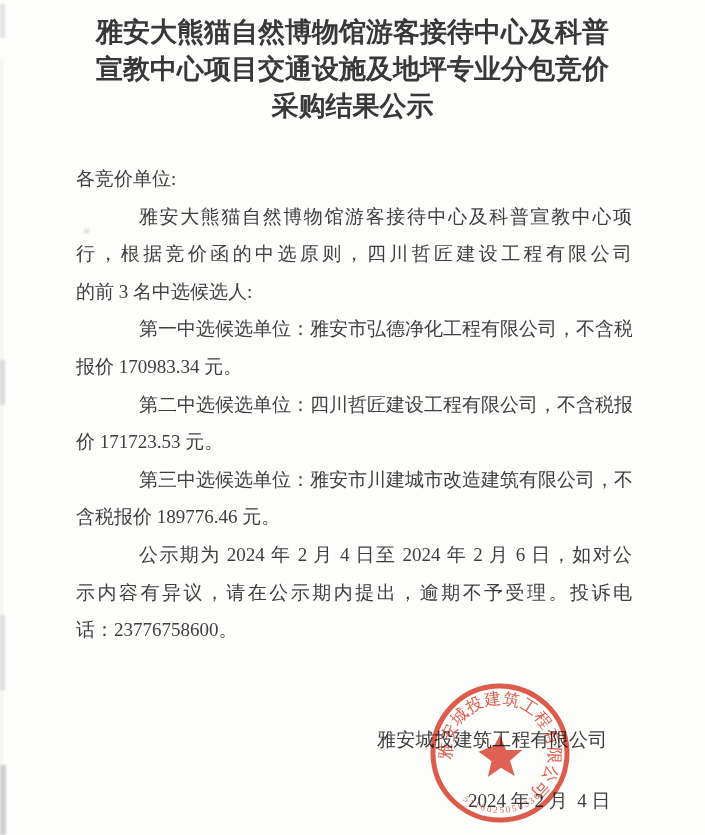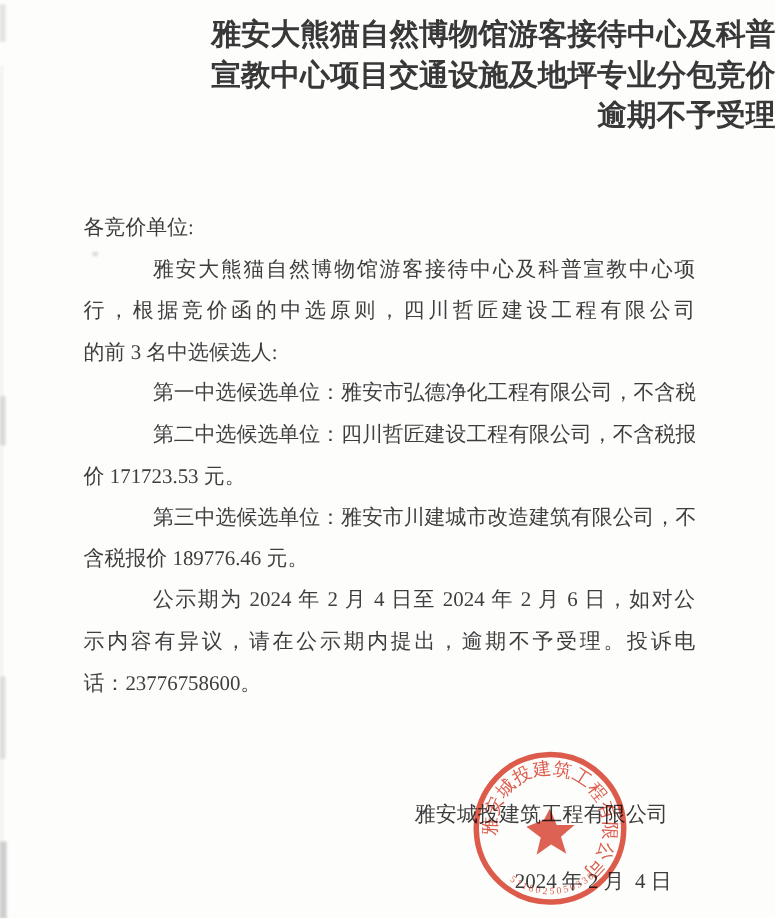--- a/index.html
+++ b/index.html
@@ -7,33 +7,32 @@
     position:relative;
     width:705px;height:835px;
     background:#fdfdfc;
     overflow:hidden;
     font-family:"Liberation Serif","DejaVu Serif",serif;
     color:#3e3e3e;
   }
   
   .title{
     position:absolute;left:0;top:13px;width:705px;
-    text-align:right;
+    text-align:center;
     font-family:"DejaVu Sans","Liberation Sans",sans-serif;
     font-weight:bold;
     font-size:27px;line-height:37px;
     color:#383838;
     letter-spacing:0px;
   }
   
   .content{
     position:absolute;left:76px;top:160px;width:556px;
     font-size:19px;line-height:37.6px;
     color:#3e3e3e;
-    margin-top:29px;
   }
   .bl{
     height:37.6px;line-height:37.6px;
     text-align:justify;text-align-last:justify;
     overflow:hidden;white-space:nowrap;
   }
   .bl.last{text-align:left;text-align-last:left;}
   .bl.ind{padding-left:63px;}
   
   .sig-company{
@@ -54,31 +53,32 @@
   .artifact{position:absolute;filter:blur(1px);pointer-events:none;}
 </style>
 </head>
 <body>
 
 <div class="page">
 
   <div class="title">
     <div>雅安大熊猫自然博物馆游客接待中心及科普</div>
     <div>宣教中心项目交通设施及地坪专业分包竞价</div>
-    <div>逾期不予受理</div>
+    <div>采购结果公示</div>
   </div>
 
   <div class="content">
     <div class="bl last">各竞价单位:</div>
 
     <div class="bl ind">雅安大熊猫自然博物馆游客接待中心及科普宣教中心项</div>
     <div class="bl">行，根据竞价函的中选原则，四川哲匠建设工程有限公司</div>
     <div class="bl last">的前 3 名中选候选人:</div>
 
     <div class="bl ind">第一中选候选单位：雅安市弘德净化工程有限公司，不含税</div>
+    <div class="bl last">报价 170983.34 元。</div>
 
     <div class="bl ind">第二中选候选单位：四川哲匠建设工程有限公司，不含税报</div>
     <div class="bl last">价 171723.53 元。</div>
 
     <div class="bl ind">第三中选候选单位：雅安市川建城市改造建筑有限公司，不</div>
     <div class="bl last">含税报价 189776.46 元。</div>
 
     <div class="bl ind">公示期为 2024 年 2 月 4 日至 2024 年 2 月 6 日，如对公</div>
     <div class="bl">示内容有异议，请在公示期内提出，逾期不予受理。投诉电</div>
     <div class="bl last">话：23776758600。</div>

